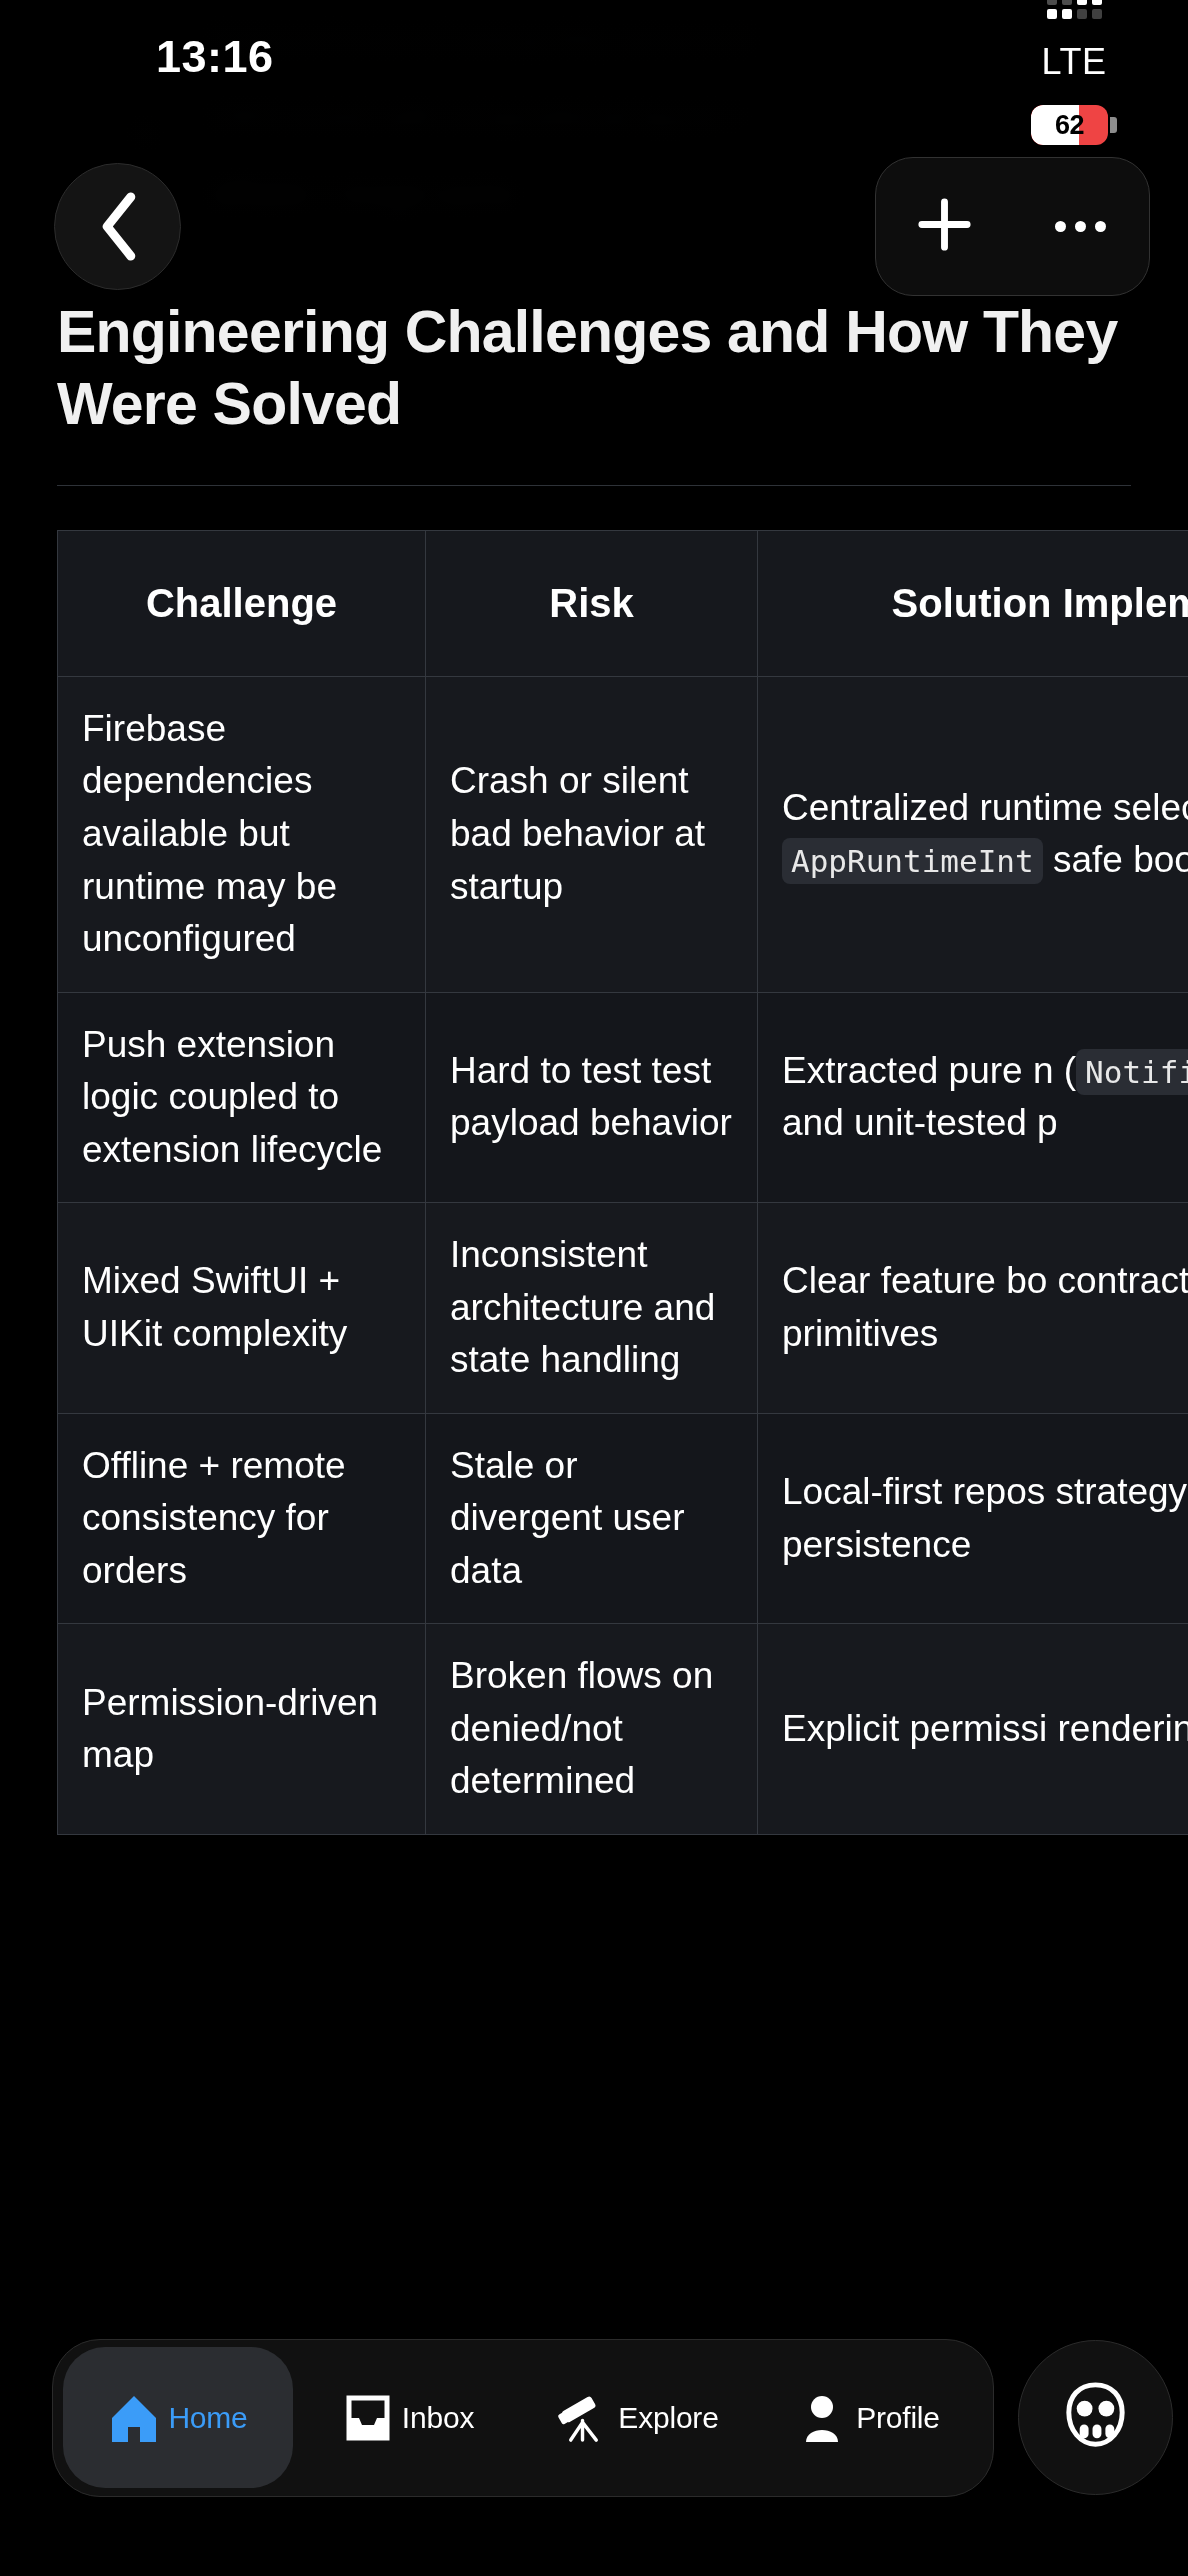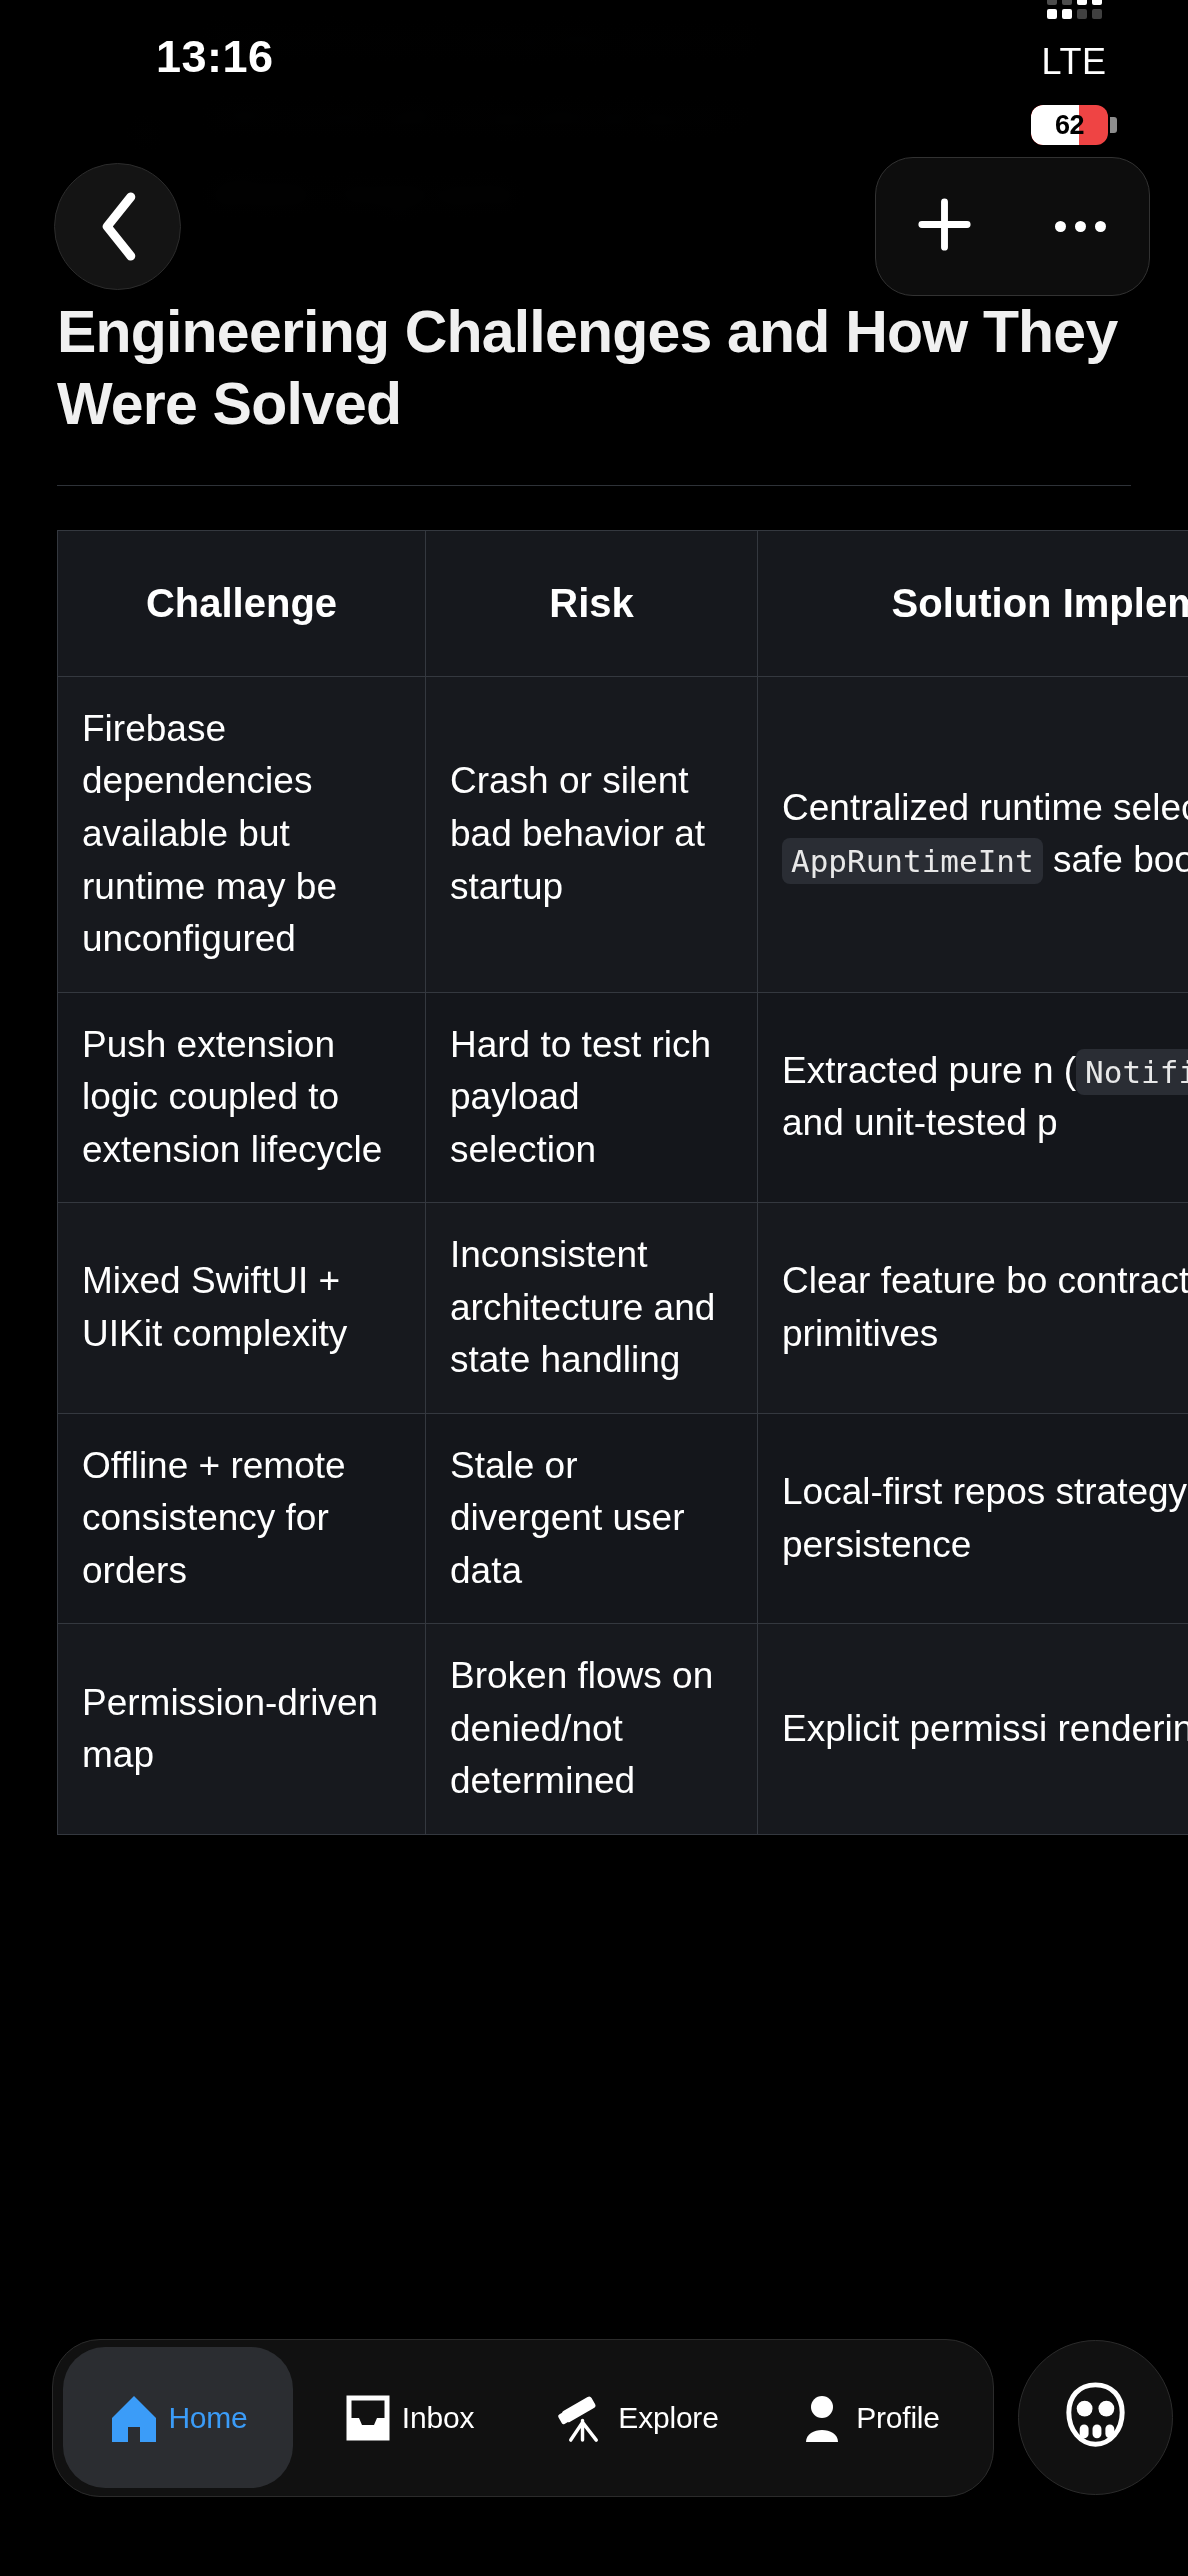--- a/index.html
+++ b/index.html
@@ -387,21 +387,21 @@
           </tr>
         </thead>
         <tbody>
           <tr>
             <td>Firebase dependencies available but runtime may be unconfigured</td>
             <td>Crash or silent bad behavior at startup</td>
             <td><span>Centralized runtime selection via </span><code class="inline-code">AppRuntimeInt</code><span> safe bootstrap c</span></td>
           </tr>
           <tr>
             <td>Push extension logic coupled to extension lifecycle</td>
-            <td>Hard to test rich payload selection</td>
+            <td>Hard to test test payload behavior</td>
             <td><span>Extracted pure n (</span><code class="inline-code">NotificationC</code><span>) and unit-tested p</span></td>
           </tr>
           <tr>
             <td>Mixed SwiftUI + UIKit complexity</td>
             <td>Inconsistent architecture and state handling</td>
             <td>Clear feature bo contracts + shar primitives</td>
           </tr>
           <tr>
             <td>Offline + remote consistency for orders</td>
             <td>Stale or divergent user data</td>

